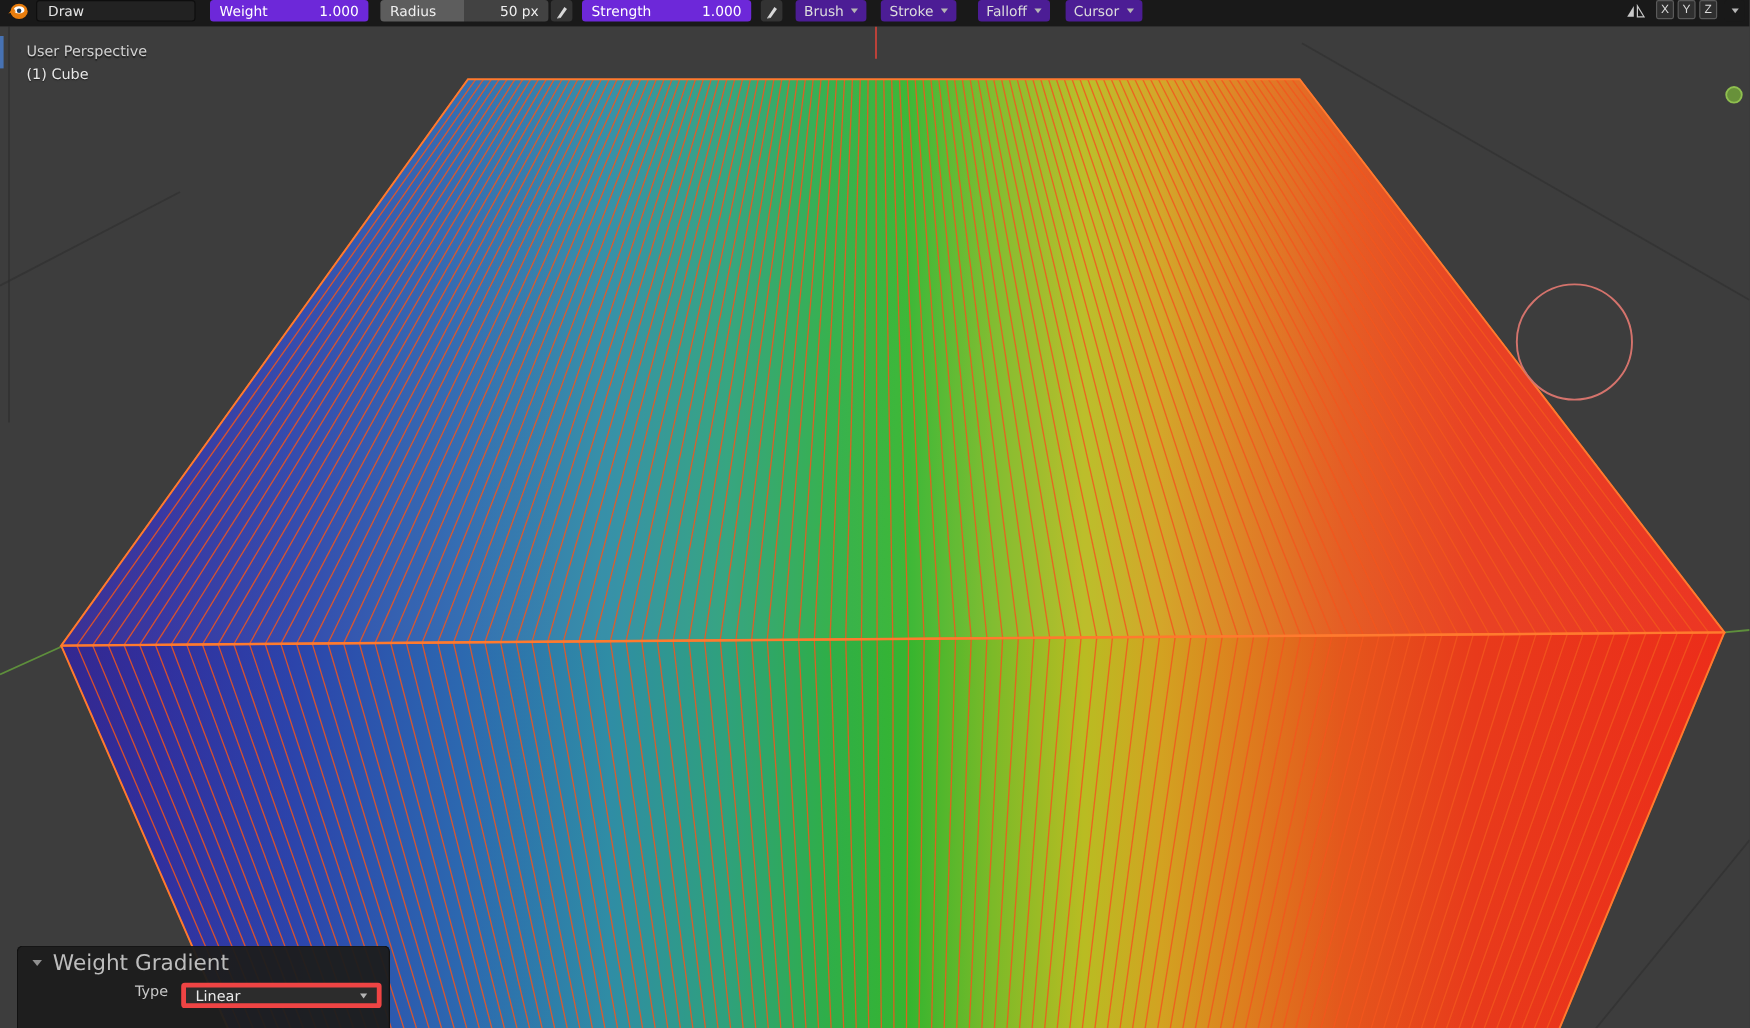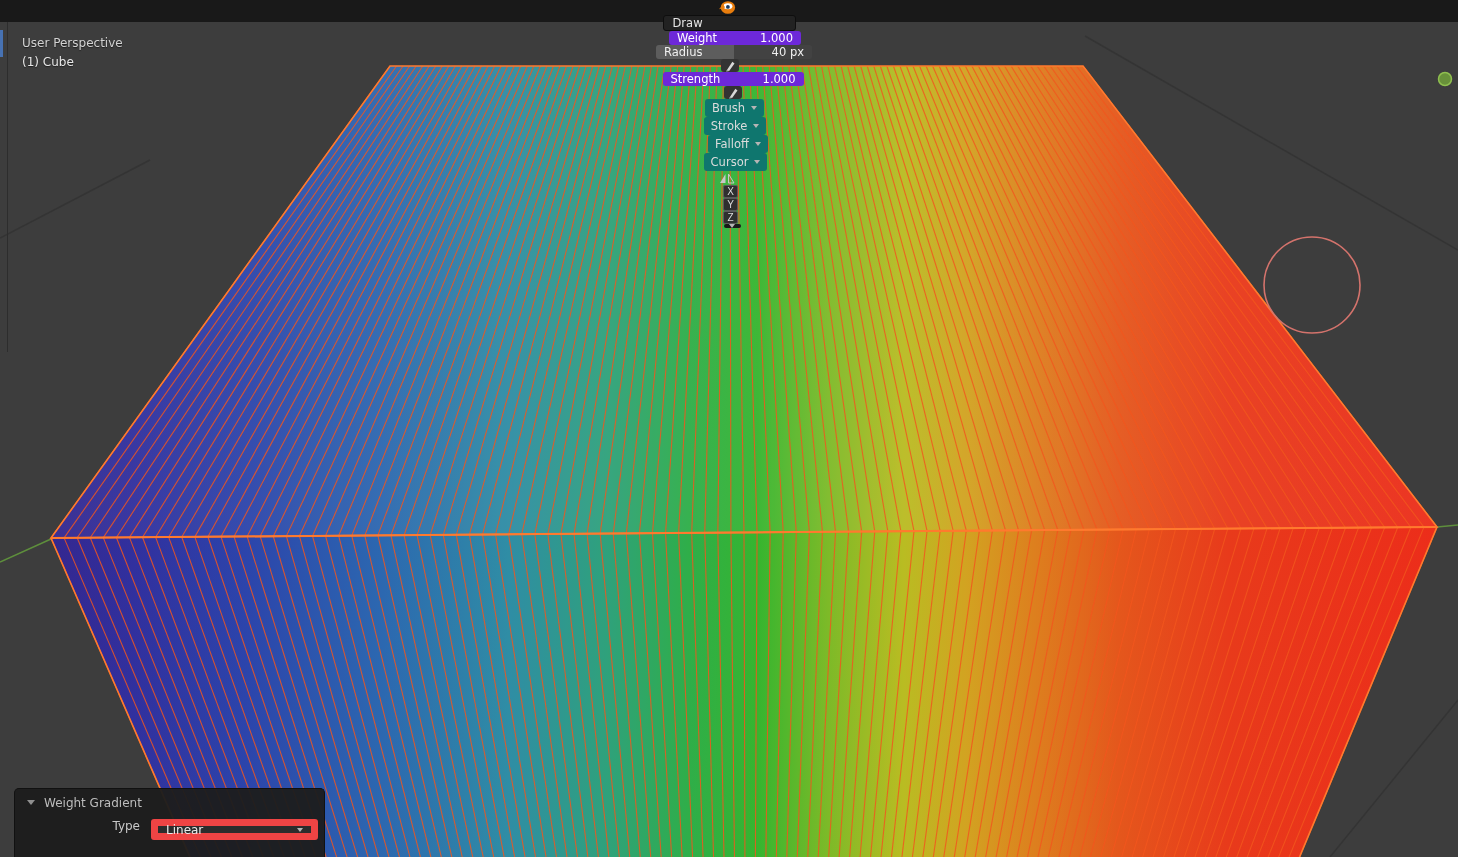--- a/index.html
+++ b/index.html
@@ -2,35 +2,35 @@
 <html><head>
 <meta charset="utf-8">
 <style>
   *{margin:0;padding:0;box-sizing:border-box;}
   html,body{width:1458px;height:857px;overflow:hidden;background:#3d3d3d;
     font-family:"DejaVu Sans","Liberation Sans",sans-serif;}
   .app{position:relative;width:1458px;height:857px;}
 
   
   .topbar{position:absolute;top:0;left:0;width:1458px;height:22px;background:#191919;
-    display:flex;align-items:center;padding:0 4px;z-index:10;flex-direction:column;}
+    display:flex;align-items:flex-start;padding:0 4px;z-index:10;}
   .logo{width:22px;height:18px;display:flex;align-items:center;justify-content:center;margin-right:4px;}
   .tool-field{width:133px;height:18px;background:#222;border:1px solid #0e0e0e;border-radius:3px;
     color:#e5e5e5;font-size:11.5px;display:flex;align-items:center;padding-left:9px;}
   .slider{height:18px;border-radius:3px;display:flex;align-items:center;justify-content:space-between;
     font-size:11.5px;color:#fff;padding:0 8px;}
   .slider.blue{background:#6d28d9;}
   .slider.gray{background:linear-gradient(to right,#5d5d5d 0 50%,#424242 50% 100%);color:#f0f0f0;}
   .w-weight{width:132px;margin-left:12px;}
-  .w-radius{width:156px;margin-left:10px;}
+  .w-radius{width:140px;margin-left:10px;}
   .w-strength{width:141px;margin-left:8px;}
   .icon-btn{width:18px;height:18px;background:#333;border:none;border-radius:3px;margin-left:2px;
     display:flex;align-items:center;justify-content:center;cursor:default;}
   .icon-btn.gap{margin-left:8px;}
-  .dd{height:18px;background:#0f766e;border-radius:3px;display:flex;align-items:center;gap:6px;
+  .dd{height:18px;background:#4c1d95;border-radius:3px;display:flex;align-items:center;gap:6px;
     padding:4px 7px;color:#dcdcdc;font-size:11.5px;}
   .caret{width:0;height:0;border-left:3.5px solid transparent;border-right:3.5px solid transparent;
     border-top:4.5px solid #b5b5b5;}
   .dd-brush{margin-left:11px;} .dd-stroke{margin-left:12px;} .dd-falloff{margin-left:18px;} .dd-cursor{margin-left:13px;}
   .spacer{flex:1;}
   .mirror{width:20px;height:18px;display:flex;align-items:center;justify-content:center;margin-right:4px;}
   .axis-btn{width:15px;height:16px;background:#2f2f2f;border:1px solid #5a5a5a;border-radius:2px;
     color:#dcdcdc;font-size:10px;display:flex;align-items:center;justify-content:center;margin-left:3px;}
   .hdr-caret-btn{width:17px;height:18px;background:#191919;border:none;border-radius:3px;margin-left:6px;
     display:flex;align-items:center;justify-content:center;}
@@ -40,26 +40,26 @@
   #scene{position:absolute;left:0;top:0;z-index:1;}
   .vp-label{position:absolute;z-index:5;color:#d2d2d2;font-size:12px;text-shadow:0 1px 1px rgba(0,0,0,.5);}
   .vp-label.l1{left:22px;top:36px;}
   .vp-label.l2{left:22px;top:55px;color:#e8e8e8;}
   .region-accent{position:absolute;left:0;top:30px;width:3px;height:27px;background:#4772b3;z-index:5;}
   .tool-strip-seam{position:absolute;left:7px;top:22px;width:1px;height:330px;background:#2d2d2d;z-index:4;}
 
   
   .redo-panel{position:absolute;left:14px;top:788px;width:311px;height:69px;z-index:6;
     background:rgba(29,29,29,0.96);border:1px solid #111;border-bottom:none;border-radius:5px 5px 0 0;}
-  .rp-head{height:27px;display:flex;align-items:center;gap:9px;padding-left:12px;color:#bdbdbd;font-size:12px;}
+  .rp-head{height:27px;display:flex;align-items:center;gap:9px;padding-left:12px;color:#bdbdbd;font-size:18px;}
   .rp-chev{width:0;height:0;border-left:4px solid transparent;border-right:4px solid transparent;
     border-top:5px solid #909090;}
   .rp-row{display:flex;align-items:flex-start;margin-top:3px;}
   .rp-label{width:136px;text-align:right;padding-right:11px;color:#c8c8c8;font-size:12px;}
-  .rp-select{width:167px;height:21px;background:#2c2c2c;border:7px solid #ef4444;border-radius:3px;
+  .rp-select{width:167px;height:21px;background:#2c2c2c;border:4px solid #ef4444;border-radius:3px;
     display:flex;align-items:center;justify-content:space-between;padding:0 8px;color:#eaeaea;font-size:12px;}
 </style>
 </head>
 <body>
 
 <div class="app">
 
   <div class="viewport">
     <svg id="scene" width="1458" height="857">
         <defs>
@@ -347,21 +347,21 @@
       <span>Draw</span>
     </div>
 
     <div class="slider blue w-weight">
       <span>Weight</span>
       <span>1.000</span>
     </div>
 
     <div class="slider gray w-radius">
       <span>Radius</span>
-      <span>40 px</span>
+      <span>50 px</span>
     </div>
     <button class="icon-btn">
       <svg width="13" height="13" viewBox="0 0 14 14">
         <path d="M3 12 L9 3 L11.3 4.8 L5.5 13 Z" fill="#d8d8d8"></path>
         <path d="M2.2 13.4 L3 12 L5.5 13 Z" fill="#d8d8d8"></path>
       </svg>
     </button>
 
     <div class="slider blue w-strength">
       <span>Strength</span>

